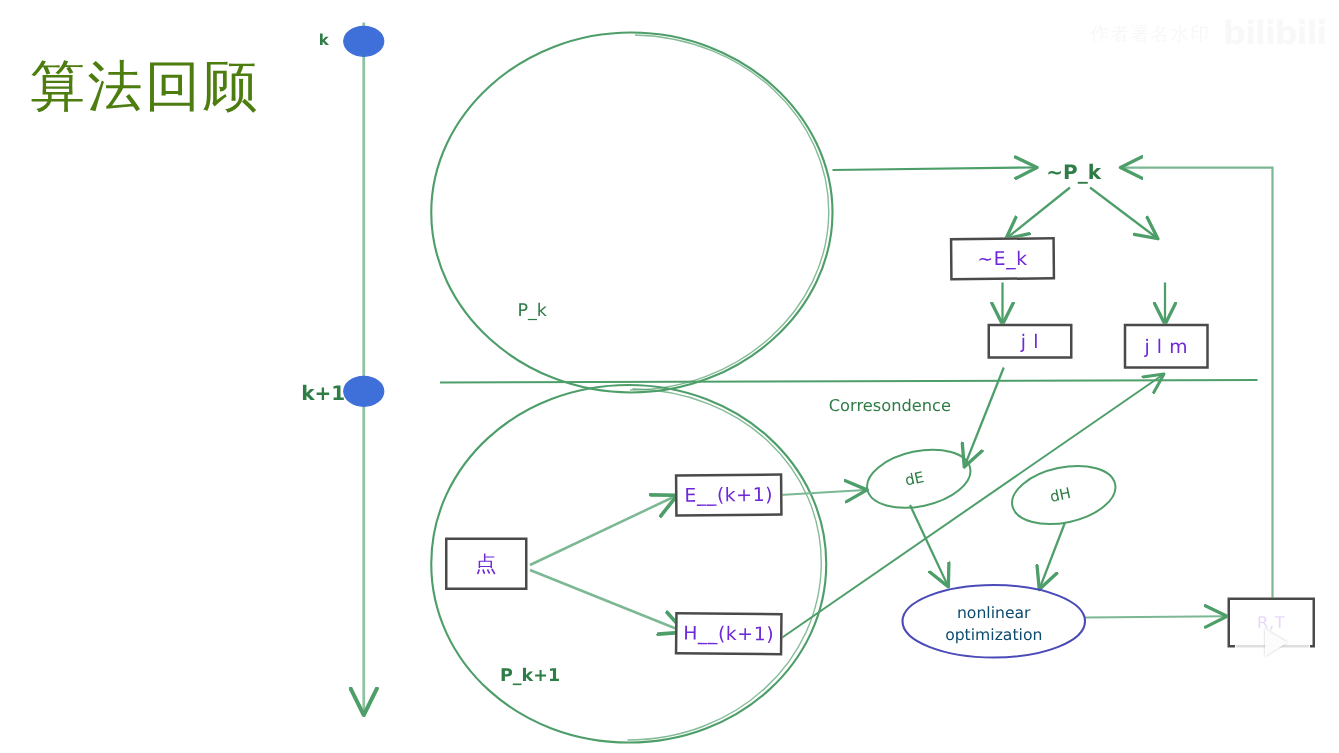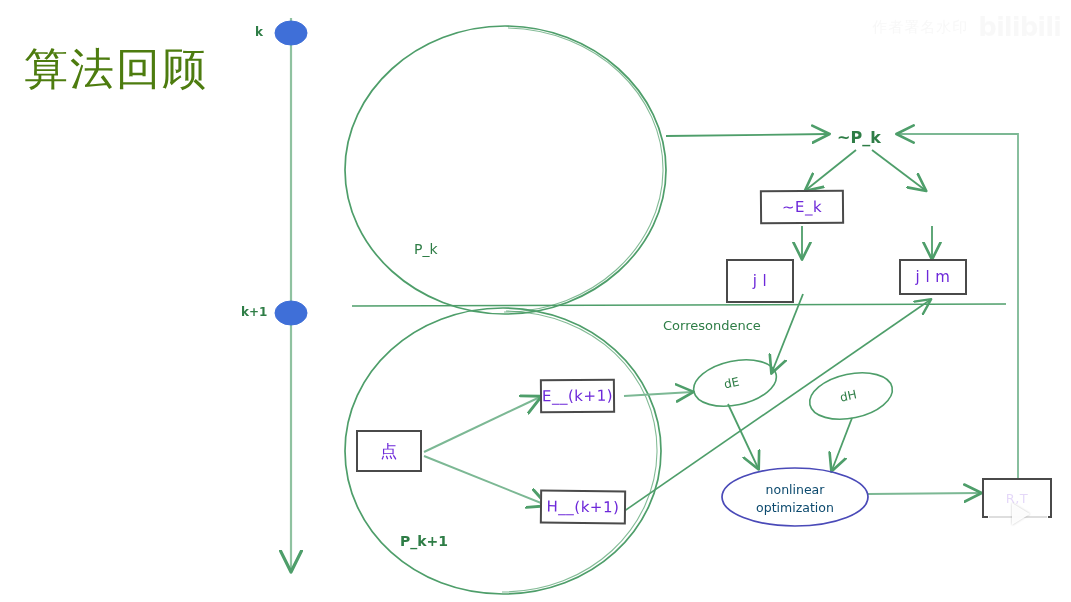--- a/index.html
+++ b/index.html
@@ -81,21 +81,21 @@
   
   .g-label {
     position: absolute;
     font-family: "DejaVu Sans", sans-serif;
     color: #2e7d46;
     white-space: nowrap;
   }
   .lbl-pk      { left: 414px; top: 241px; font-size: 14px; font-weight: normal; }
   .lbl-pk1     { left: 400px; top: 533px; font-size: 14px; font-weight: bold; }
   .lbl-k       { left: 255px; top: 25px;  font-size: 12px; font-weight: bold; }
-  .lbl-k1      { left: 241px; top: 305px; font-size: 12px; font-weight: bold; }
+  .lbl-k1      { left: 241px; top: 305px; font-size: 16px; font-weight: bold; }
   .lbl-corr    { left: 663px; top: 275px; font-size: 13px; margin-top: 43px; }
   .lbl-ptilde  { left: 837px; top: 128px; font-size: 16px; font-weight: bold; }
   .ell-label {
     position: absolute;
     font-family: "DejaVu Sans", sans-serif;
     font-size: 12px;
     color: #2e7d46;
     white-space: nowrap;
     transform: rotate(-12deg);
   }
@@ -244,26 +244,26 @@
   <div class="g-label lbl-k1">k+1</div>
 
   <div class="g-label lbl-pk">P_k</div>
   <div class="g-label lbl-pk1">P_k+1</div>
 
   <div class="g-label lbl-corr">Corresondence</div>
   <div class="g-label lbl-ptilde">~P_k</div>
 
   <div class="node-box skewed" style="left:760px; top:190px; width:84px; height:34px;">~E_k</div>
 
-  <div class="node-box" style="left:726px; top:259px; width:68px; height:44px;">j l</div>
+  <div class="node-box" style="left:790px; top:259px; width:68px; height:28px;">j l</div>
   <div class="node-box" style="left:899px; top:259px; width:68px; height:36px;">j l m</div>
 
   <div class="node-box cjk-box" style="left:356px; top:430px; width:66px; height:42px;">点</div>
 
-  <div class="node-box skewed" style="left:540px; top:379px; width:75px; height:34px;text-align:center;">E__(k+1)</div>
+  <div class="node-box skewed" style="left:540px; top:379px; width:86px; height:34px;text-align:center;">E__(k+1)</div>
   <div class="node-box skewed2" style="left:540px; top:490px; width:86px; height:34px;">H__(k+1)</div>
 
   <div class="node-box" style="left:982px; top:478px; width:70px; height:40px; font-size:13px;">R,T</div>
 
   <div class="ell-label" style="left:724px; top:376px;">dE</div>
   <div class="ell-label" style="left:840px; top:389px;">dH</div>
 
   <div class="opt-label" style="left:735px; top:481px;">
     <div>nonlinear</div>
     <div>optimization</div>

